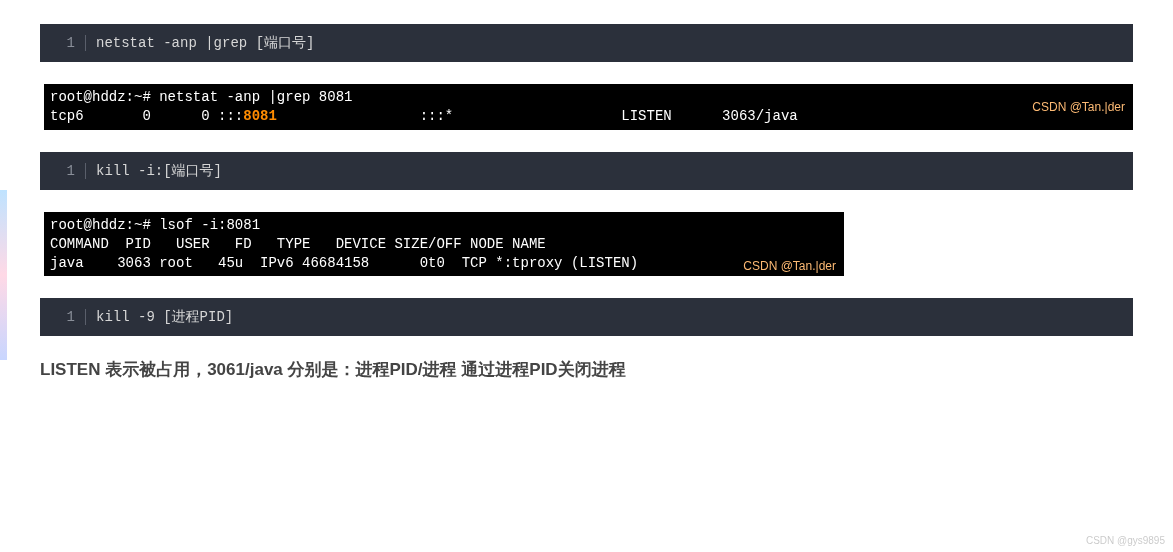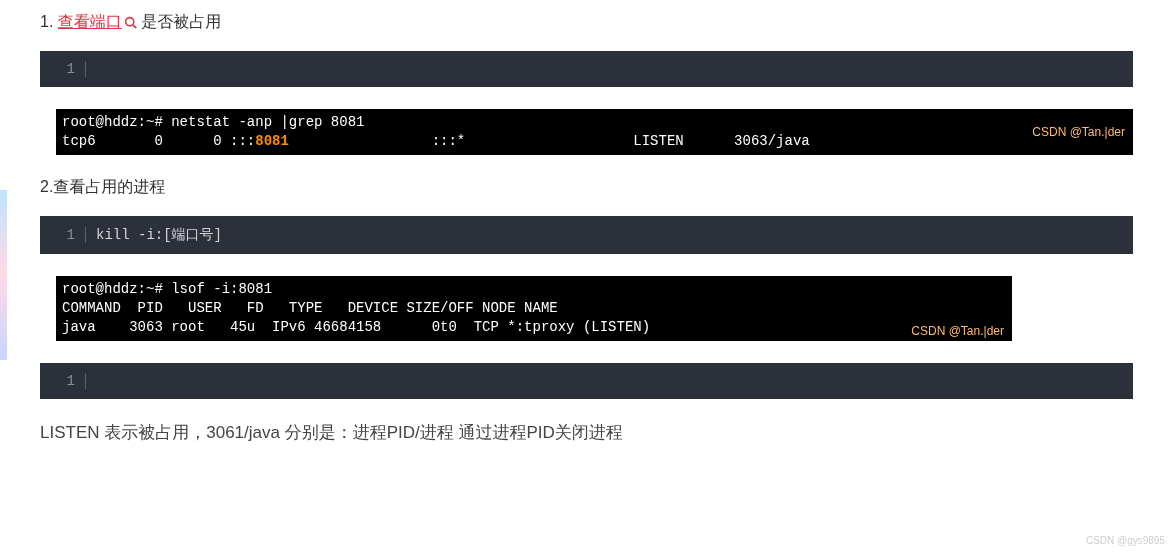--- a/index.html
+++ b/index.html
@@ -52,41 +52,41 @@
     .code-block .code {
       padding-left: 10px;
       white-space: pre;
     }
     .terminal {
       background: #000;
       color: #fff;
       font-family: "Courier New", Consolas, monospace;
       font-size: 14px;
       padding: 4px 6px;
-      margin: 0 0 22px 16px;
+      margin: 0 0 22px 4px;
       white-space: pre;
       position: relative;
       line-height: 1.35;
     }
     .terminal .orange { color: #ff8c00; font-weight: bold; }
     .terminal .wm {
       position: absolute;
       right: 8px;
       top: 50%;
       transform: translateY(-50%);
       color: #fdba74;
       font-family: Arial, sans-serif;
       font-size: 12px;
       white-space: nowrap;
     }
-    .terminal.narrow { width: 956px; }
+    .terminal.narrow { width: 800px; }
     .terminal.narrow .wm { top: auto; bottom: 2px; transform: none; }
     .summary {
       color: #444;
-      font-weight: normal;
+      font-weight: bold;
       margin-top: 20px;
       font-size: 17px;
     }
     .page-wm {
       position: absolute;
       right: 8px;
       bottom: 6px;
       color: rgba(0,0,0,0.22);
       font-size: 10px;
       font-family: Arial, sans-serif;
@@ -98,49 +98,42 @@
       background: linear-gradient(180deg,#bfe3ff,#ffd9e6,#c8d6ff);
     }
   </style>
 </head>
 <body>
 
 <div class="left-stripe"></div>
 
 <div class="content">
 
-  <div class="step-line">
-    <span>1. </span><a class="red-link" href="#"><span>查看端口</span></a><span class="search-icon">
-        <svg width="13" height="13" viewBox="0 0 16 16" fill="none" stroke="#dc3545" stroke-width="2">
-          <circle cx="7" cy="7" r="5"></circle>
-          <line x1="11" y1="11" x2="15" y2="15"></line>
-        </svg>
-      </span><span> 是否被占用</span>
-  </div>
 
   <div class="code-block">
     <div class="lineno">1</div>
+    <div class="code">netstat -anp |grep [端口号]</div>
   </div>
 
   <div class="terminal"><span>root@hddz:~# netstat -anp |grep 8081</span>
 <span>tcp6       0      0 :::</span><span class="orange">8081</span><span>                 :::*                    LISTEN      3063/java</span><span class="wm">CSDN @Tan.|der</span></div>
 
-  <div class="step-line">2.查看占用的进程</div>
 
   <div class="code-block">
     <div class="lineno">1</div>
     <div class="code">kill -i:[端口号]</div>
   </div>
 
   <div class="terminal narrow"><span>root@hddz:~# lsof -i:8081</span>
 <span>COMMAND  PID   USER   FD   TYPE   DEVICE SIZE/OFF NODE NAME</span>
 <span>java    3063 root   45u  IPv6 46684158      0t0  TCP *:tproxy (LISTEN)</span><span class="wm">CSDN @Tan.|der</span></div>
 
 
   <div class="code-block">
     <div class="lineno">1</div>
+    <div class="code">kill -9 [进程PID]</div>
   </div>
 
   <div class="summary">LISTEN 表示被占用，3061/java 分别是：进程PID/进程 通过进程PID关闭进程</div>
 
 </div>
 
 <div class="page-wm">CSDN @gys9895</div>
 
 </body></html>

